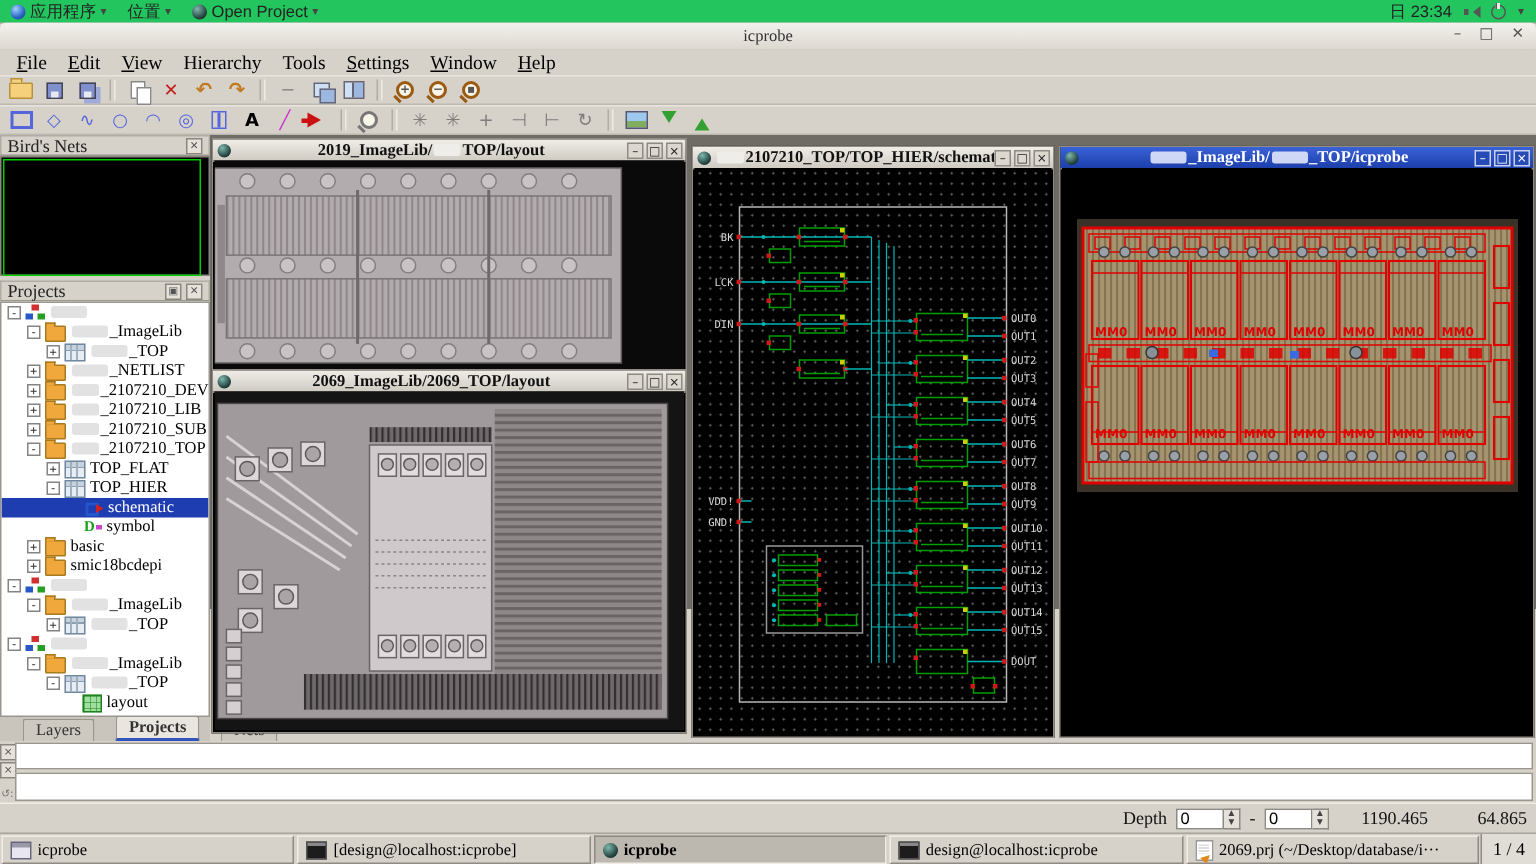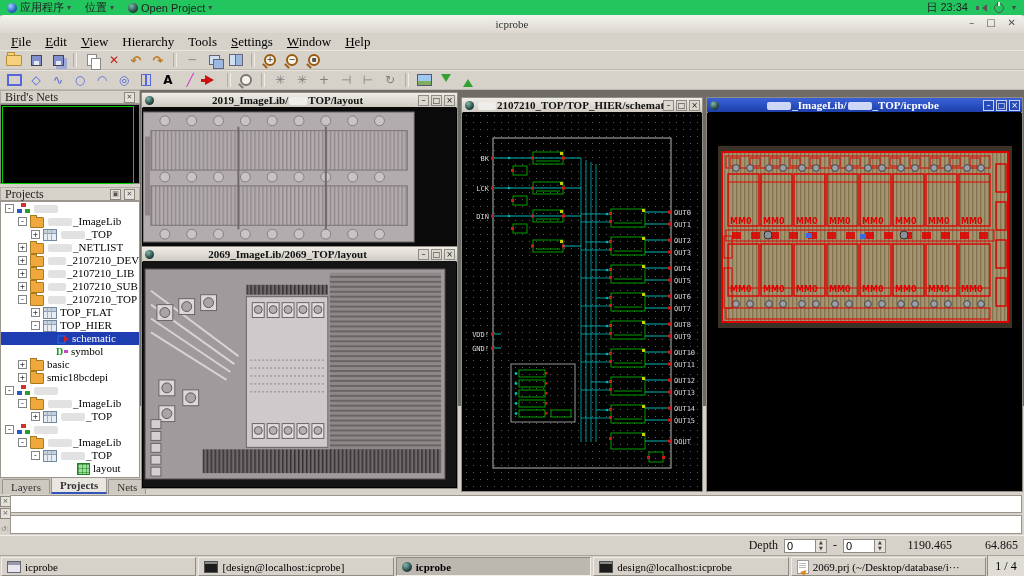--- a/index.html
+++ b/index.html
@@ -104,21 +104,21 @@
   .ti-schematic::after{content:'';position:absolute;right:0;top:2px;border-left:5px solid #d02020;border-top:3px solid transparent;border-bottom:3px solid transparent;}
   .ti-symbol{width:12px;height:10px;font:bold 10px/10px "Liberation Serif",serif;color:#18a018;}
   .ti-symbol::before{content:'D';}
   .ti-symbol::after{content:'';position:absolute;left:8px;top:3px;width:4px;height:3px;background:#cc44cc;}
   .ti-layout{width:11px;height:10px;background:#9fdf9f;border:1px solid #208020;
     background-image:linear-gradient(90deg,#20802088 1px,transparent 1px),linear-gradient(#20802088 1px,transparent 1px);background-size:4px 4px;}
   .redact{display:inline-block;height:8px;border-radius:2px;background:#e2e2e2;margin:0 1px;vertical-align:middle;}
   .t-gray .redact{background:#efedea;}
   .t-blue .redact{background:rgba(235,240,255,.85);}
   #side-tabs{left:0;top:478px;width:140px;height:16px;background:#c9c5bd;display:flex;align-items:flex-end;padding-left:2px;box-sizing:border-box;}
-  .stab{font-size:11px;padding:1px 8px 1px;border:1px solid #9a968e;border-bottom:none;background:#cdc9c1;color:#333;margin-right:1px;border-radius:2px 2px 0 0;}
+  .stab{font-size:11px;padding:1px 8px 1px;border:1px solid #9a968e;border-bottom:none;background:#cdc9c1;color:#333;margin-right:1px;border-radius:2px 2px 0 0;margin-left:13px;}
   .stab.active{background:#e9e6e0;border-bottom:2px solid #3355bb;font-weight:bold;}
 
   
   #mdi{left:140px;top:90px;width:884px;height:316px;background:#6f6c66;}
   .win{position:absolute;border:1px solid #918d86;background:#000;box-sizing:border-box;}
   .win-tb{position:absolute;left:0;top:0;right:0;height:14px;display:flex;align-items:center;
     background:linear-gradient(#f0ede7,#cfcbc3);border-bottom:1px solid #8e8a84;font-size:11px;font-weight:bold;color:#111;}
   .win-tb.active{background:linear-gradient(#3a62d8,#1c3faa);color:#fff;}
   .win-title{flex:1;text-align:center;overflow:hidden;white-space:nowrap;}
   .win-ico{margin:0 3px;flex:none;}
@@ -396,21 +396,21 @@
         <div class="tree-row" style="padding-left: 17px;">
           <span class="exp">-</span>
           <span class="ti ti-folder"></span>
           <span><span class="redact" style="width: 24px;"></span><span>_ImageLib</span></span>
         </div>
         <div class="tree-row" style="padding-left: 30px;">
           <span class="exp">-</span>
           <span class="ti ti-cell"></span>
           <span><span class="redact" style="width: 24px;"></span><span>_TOP</span></span>
         </div>
-        <div class="tree-row" style="padding-left: 64px;">
+        <div class="tree-row" style="padding-left: 42px;">
           <span style="width: 12px; flex: 0 0 auto;"></span>
           <span class="ti ti-layout"></span>
           <span><span>layout</span></span>
         </div>
       </div>
     </div>
   <div id="side-tabs" class="abs">
       <span class="stab">Layers</span>
       <span class="stab active">Projects</span>
       <span class="stab">Nets</span>

